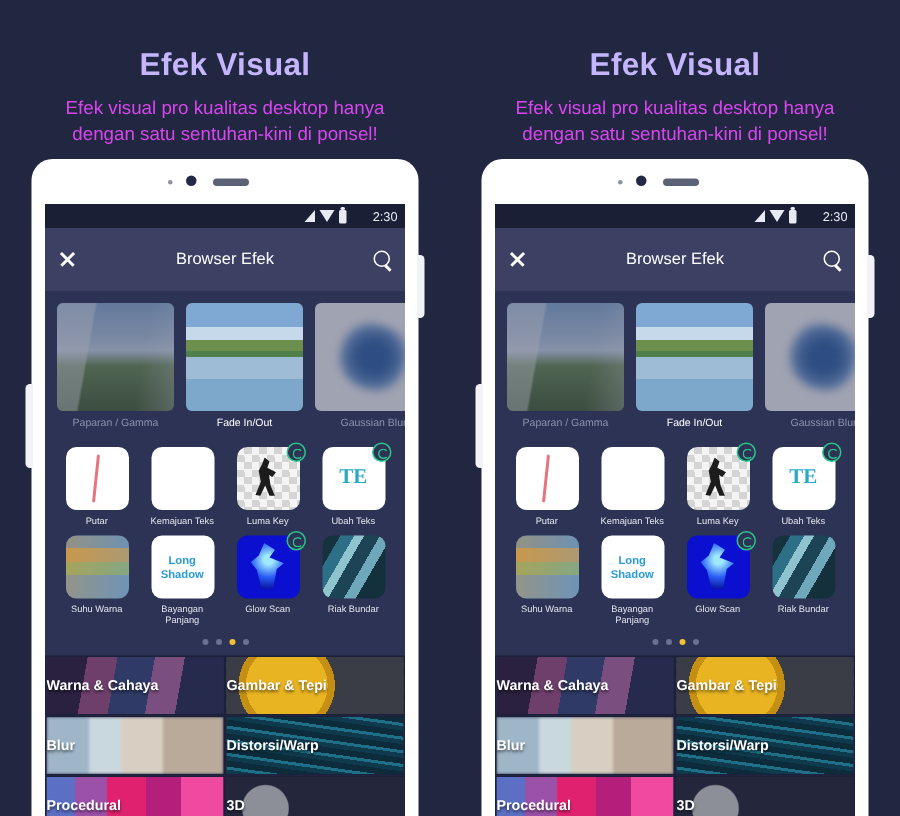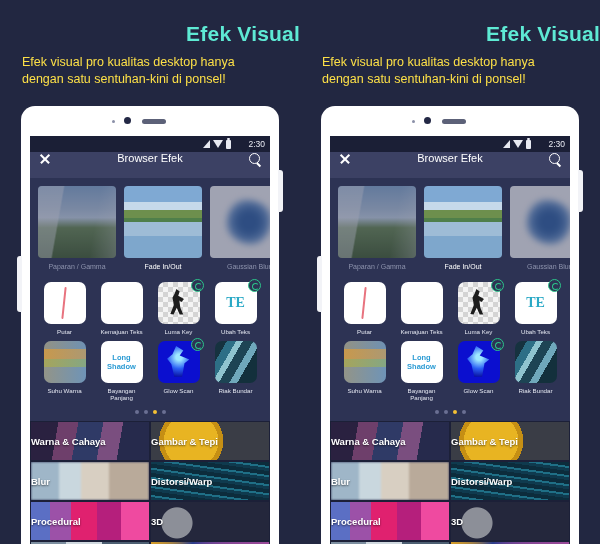--- a/index.html
+++ b/index.html
@@ -7,29 +7,30 @@
     width: 600px; height: 544px;
     background: #222741;
     font-family: "Liberation Sans", sans-serif;
     overflow: hidden;
   }
   .stage { position: relative; width: 600px; height: 544px; display: flex; }
   .panel { position: relative; width: 300px; height: 544px; overflow: hidden; }
 
   
   .promo-title {
-    text-align: right;
-    color: #5eead4;
+    text-align: center;
+    color: #c4b5fd;
     font-size: 21px;
     font-weight: bold;
     letter-spacing: .2px;
-    padding-top: 22px;
+    padding-top: 32px;
   }
   .promo-sub {
-    color: #fde047;
+    text-align: center;
+    color: #d946ef;
     font-size: 12.5px;
     line-height: 17px;
     padding: 8px 22px 0 22px;
   }
 
   
   .device-wrap { position: absolute; left: 0; top: 106px; width: 300px; height: 438px; }
   .device {
     position: absolute; left: 21px; top: 0;
     width: 258px; height: 438px;
@@ -64,22 +65,22 @@
     padding-right: 5px; gap: 3px;
   }
   .sig { width: 0; height: 0; border-left: 7px solid transparent; border-bottom: 8px solid #e8eaf2; }
   .wifi { width: 0; height: 0; border-left: 5px solid transparent; border-right: 5px solid transparent; border-top: 8px solid #e8eaf2; }
   .batt { width: 5px; height: 9px; background: #e8eaf2; border-radius: 1px; position: relative; }
   .batt:after { content:""; position:absolute; left:1px; top:-2px; width:3px; height:2px; background:#e8eaf2; border-radius:1px; }
   .clock { color: #e8eaf2; font-size: 8.5px; margin-left: 14px; }
 
   
   .toolbar {
-    height: 26px; background: #3c4164;
-    display: flex; align-items: flex-start; padding: 0 8px;
+    height: 42px; background: #3c4164;
+    display: flex; align-items: center; padding: 0 8px;
     position: relative;
   }
   .tb-title {
     position: absolute; left: 0; right: 0; text-align: center;
     color: #ffffff; font-size: 11px;
   }
   .ic { width: 14px; height: 14px; position: relative; z-index: 2; cursor: pointer; }
   .ic-close:before, .ic-close:after {
     content:""; position:absolute; left:1px; top:6px; width:12px; height:1.6px; background:#fff;
   }

